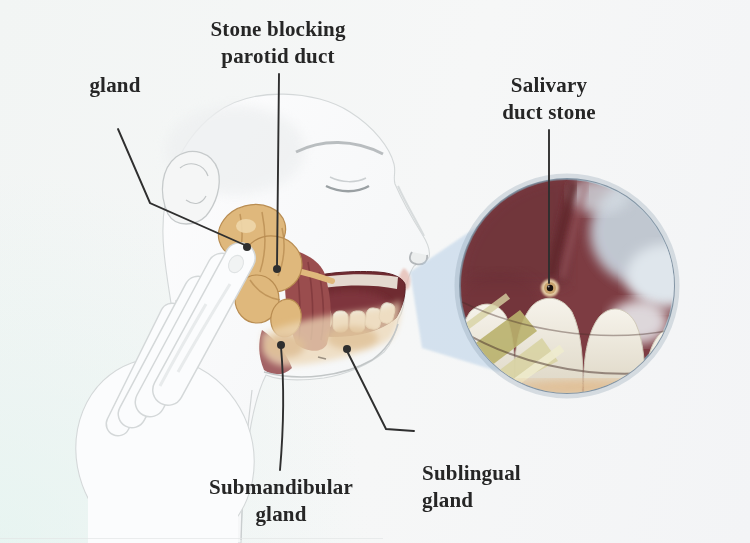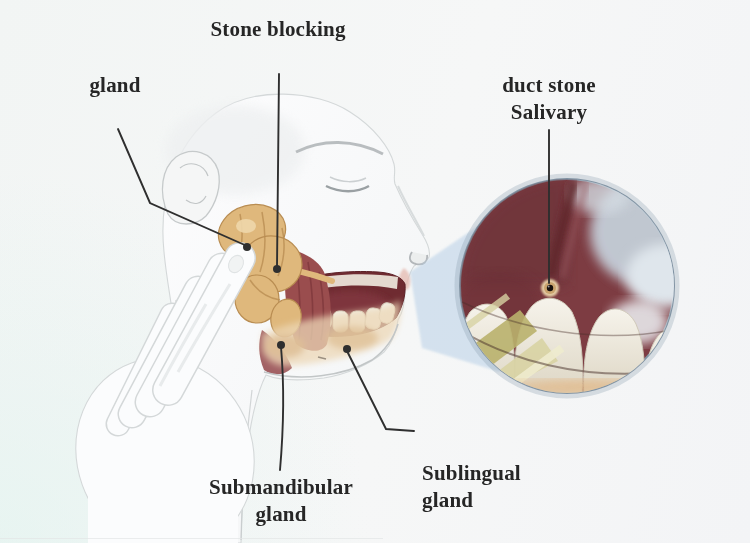--- a/index.html
+++ b/index.html
@@ -201,29 +201,30 @@
 
     <path class="leader" d="M 347,351 L 386,429 L 414,431"></path>
     <circle class="dot" cx="347" cy="349" r="4"></circle>
   </g>
 
   <rect x="0" y="538" width="383" height="1" fill="#e2e6e6" opacity=".7"></rect>
 </svg>
 
   <div class="label center" style="left:188px;top:16px;width:180px;">
     <span>Stone blocking</span>
+    <span>parotid duct</span>
   </div>
 
   <div class="label center" style="left:55px;top:72px;width:120px;">
     <span>gland</span>
   </div>
 
   <div class="label center" style="left:479px;top:72px;width:140px;">
+    <span>Salivary</span>
     <span>duct stone</span>
-    <span>Salivary</span>
   </div>
 
   <div class="label left" style="left:422px;top:419px;width:140px;margin-top:41px;">
     <span>Sublingual</span>
     <span>gland</span>
   </div>
 
   <div class="label center" style="left:181px;top:474px;width:200px;">
     <span>Submandibular</span>
     <span>gland</span>

